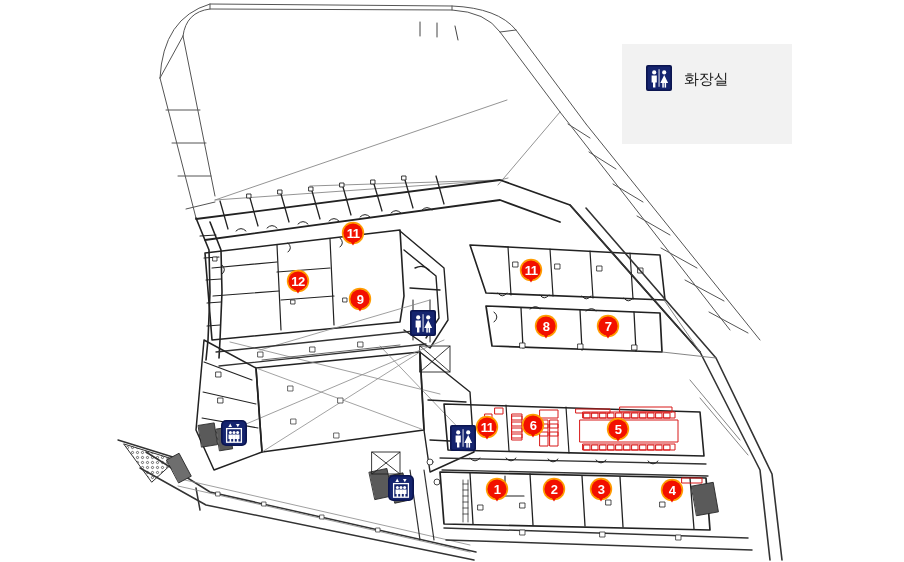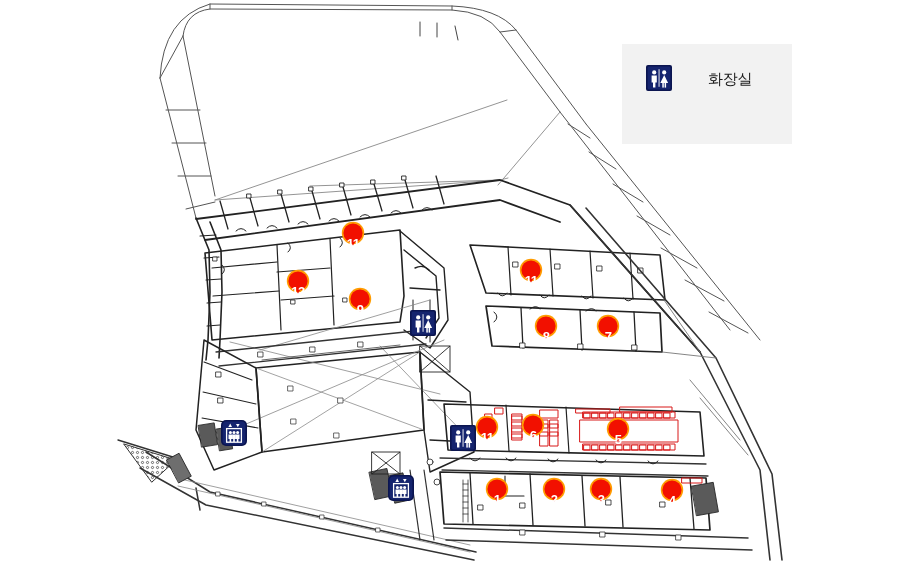--- a/index.html
+++ b/index.html
@@ -4,28 +4,28 @@
 <style>
   html,body{margin:0;padding:0;background:#ffffff;}
   body{width:904px;height:562px;position:relative;overflow:hidden;
        font-family:"Liberation Sans","DejaVu Sans",sans-serif;}
   #stage{position:absolute;left:0;top:0;width:904px;height:562px;background:#fff;}
   #plan{position:absolute;left:0;top:0;width:904px;height:562px;}
 
   
   #legend{position:absolute;left:622px;top:44px;width:170px;height:100px;
           background:#f2f2f2;box-sizing:border-box;padding:16px 0 0 24px;}
-  .leg-row{display:flex;align-items:center;height:36px;gap:24px;}
+  .leg-row{display:flex;align-items:center;height:36px;}
   .leg-ico{width:26px;height:26px;flex:0 0 26px;margin-right:12px;}
   .leg-txt{font-size:15px;color:#1a1a1a;letter-spacing:-0.3px;line-height:1;
            white-space:nowrap;}
 
   
   .marker{position:absolute;width:24px;height:24px;}
-  .marker .num{position:absolute;left:0;top:10px;width:24px;height:24px;
+  .marker .num{position:absolute;left:0;top:0;width:24px;height:24px;
     display:flex;align-items:center;justify-content:center;
     font-size:13px;font-weight:bold;color:#ffffff;letter-spacing:-0.5px;}
 </style>
 </head>
 <body>
 
 <div id="stage">
 
   <svg id="plan" viewBox="0 0 904 562">
     <defs>

